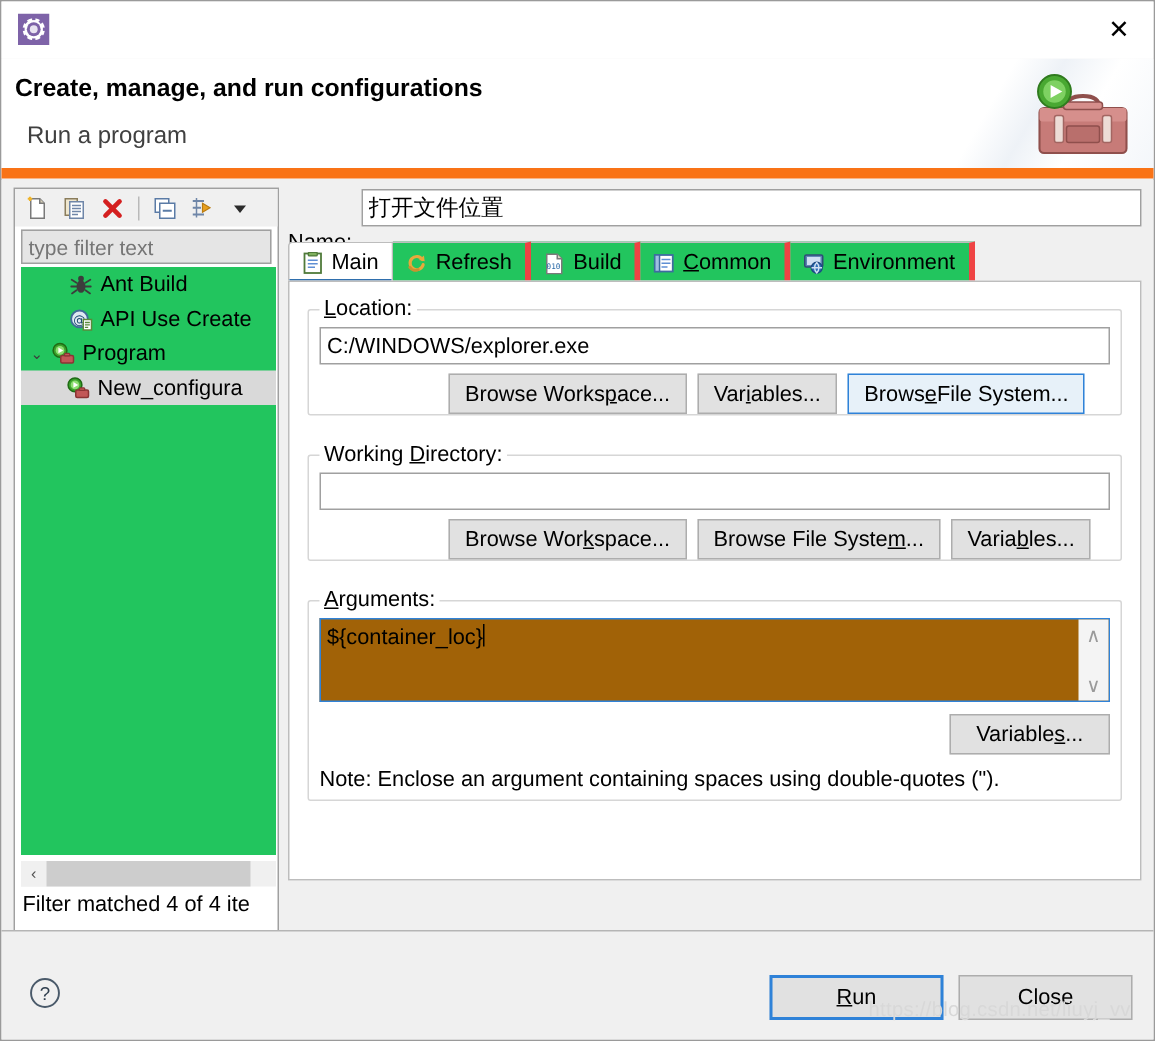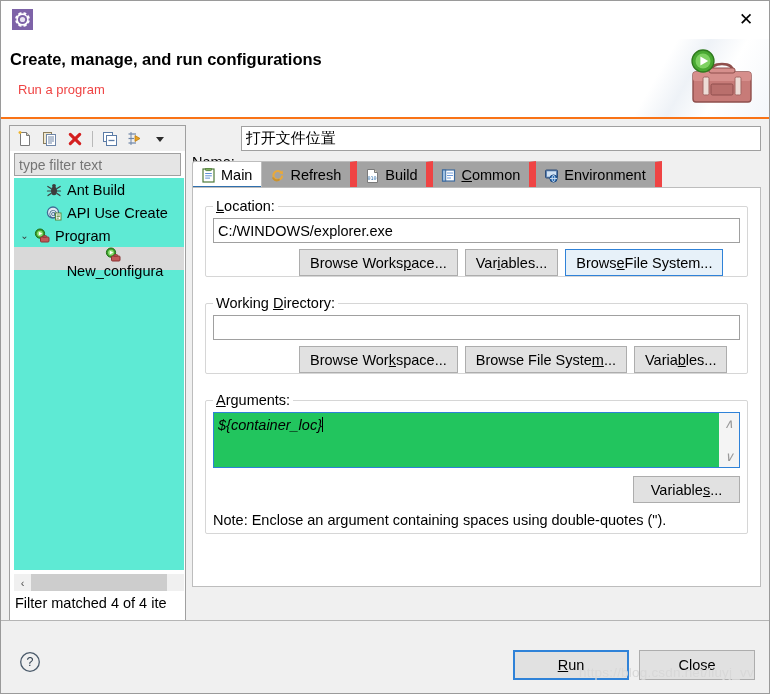--- a/index.html
+++ b/index.html
@@ -36,30 +36,30 @@
     position: absolute; right: 0px; top: 0px; width: 46px; height: 36px;
     display: flex; align-items: center; justify-content: center;
     color: #000; font-size: 17px; line-height: 1;
     cursor: default;
   }
 
   
   #header {
     position: absolute; left: 0; top: 38px; width: 768px; height: 80px;
     background: #ffffff;
-    border-bottom: 2px solid #f97316;
+    border-bottom: 7px solid #f97316;
     overflow: hidden;
   }
   #header-title {
     position: absolute; left: 9px; top: 11px;
     font-size: 16.5px; font-weight: bold; color: #000;
   }
   #header-sub {
     position: absolute; left: 17px; top: 43px;
-    font-size: 13px; color: #ef4444;
+    font-size: 16px; color: #404040;
   }
   #header-art {
     position: absolute; right: 0; top: 0; width: 190px; height: 79px;
     background: linear-gradient(120deg,#ffffff 0%,#ffffff 42%,#eef2f7 56%,#ffffff 72%,#f3f6fa 100%);
   }
   #header-icon { position: absolute; right: 12px; top: 5px; }
 
   
   #body {
     position: absolute; left: 0; top: 119px; width: 768px; height: 500px;
@@ -80,27 +80,27 @@
   .tb-btn { width: 22px; height: 21px; display: flex; align-items: center; justify-content: center; }
   .tb-sep { width: 1px; height: 16px; background: #b9b9b9; margin: 0 3px; }
   #filter-input {
     position: absolute; left: 4px; top: 27px; width: 167px; height: 23px;
     border: 1px solid #a0a0a0; background: #e5e5e5;
     font-family: "Liberation Sans", sans-serif; font-size: 14px;
     color: #6d6d6d; padding: 0 4px; outline: none;
   }
   #tree {
     position: absolute; left: 4px; top: 52px; width: 170px; height: 392px;
-    background: #5eead4; overflow: hidden;
+    background: #22c55e; overflow: hidden;
   }
   .tree-row {
     position: relative; height: 23px; display: flex; align-items: center;
     font-size: 14.5px; white-space: nowrap;
   }
-  .tree-row.selected { background: #d9d9d9; flex-direction: column; }
+  .tree-row.selected { background: #d9d9d9; }
   .twisty { width: 15px; display: flex; align-items: center; justify-content: center;
             font-size: 10px; color: #3c3c3c; }
   .tree-icon { width: 19px; height: 17px; display: flex; align-items: center; justify-content: center; }
   .tree-label { padding-left: 4px; }
   #tree-hscroll {
     position: absolute; left: 4px; top: 448px; width: 170px; height: 17px;
     background: #f0f0f0; display: flex; align-items: center;
   }
   #hscroll-left-arrow {
     width: 17px; height: 17px; display: flex; align-items: center; justify-content: center;
@@ -133,23 +133,23 @@
   }
   #tabbar {
     position: absolute; left: 0; top: 0; width: 569px; height: 27px;
     display: flex; align-items: flex-end;
   }
   .tab {
     position: relative; height: 27px;
     display: flex; align-items: center; gap: 4px;
     padding: 0 9px 0 7px;
     font-size: 14.5px; white-space: nowrap;
-    background: #a3a3a3;
+    background: #22c55e;
     border-top: 1px solid #bdbdbd;
-    border-right: 7px solid #ef4444;
+    border-right: 4px solid #ef4444;
   }
   .tab:first-child { border-left: 1px solid #bdbdbd; border-top-left-radius: 3px; }
   .tab.selected {
     background: #ffffff;
     border-top: 1px solid #bdbdbd;
     border-right: 1px solid #bdbdbd;
   }
   .tab.selected::after {
     content: ""; position: absolute; left: 0; bottom: 0; width: 100%; height: 2px;
     background: #2f6fad;
@@ -183,21 +183,21 @@
     display: inline-flex; align-items: center; justify-content: center;
     padding: 0 10px; white-space: nowrap;
   }
   .btn.focused {
     background: #e7f1f9; border: 1px solid #2f82d8;
   }
   .btn-row { position: absolute; display: flex; gap: 7px; }
 
   
   #args-box {
-    position: absolute; border: 1px solid #2f82d8; background: #22c55e; font-style: italic;
+    position: absolute; border: 1px solid #2f82d8; background: #a16207;
   }
   #args-text {
     position: absolute; left: 4px; top: 3px; right: 22px; bottom: 2px;
     font-family: "Liberation Sans", sans-serif; font-size: 14.5px; color: #000;
     white-space: pre; line-height: 19px;
   }
   .caret {
     display: inline-block; width: 1px; height: 15px; background: #000;
     vertical-align: -2px; margin-left: 0px;
   }

